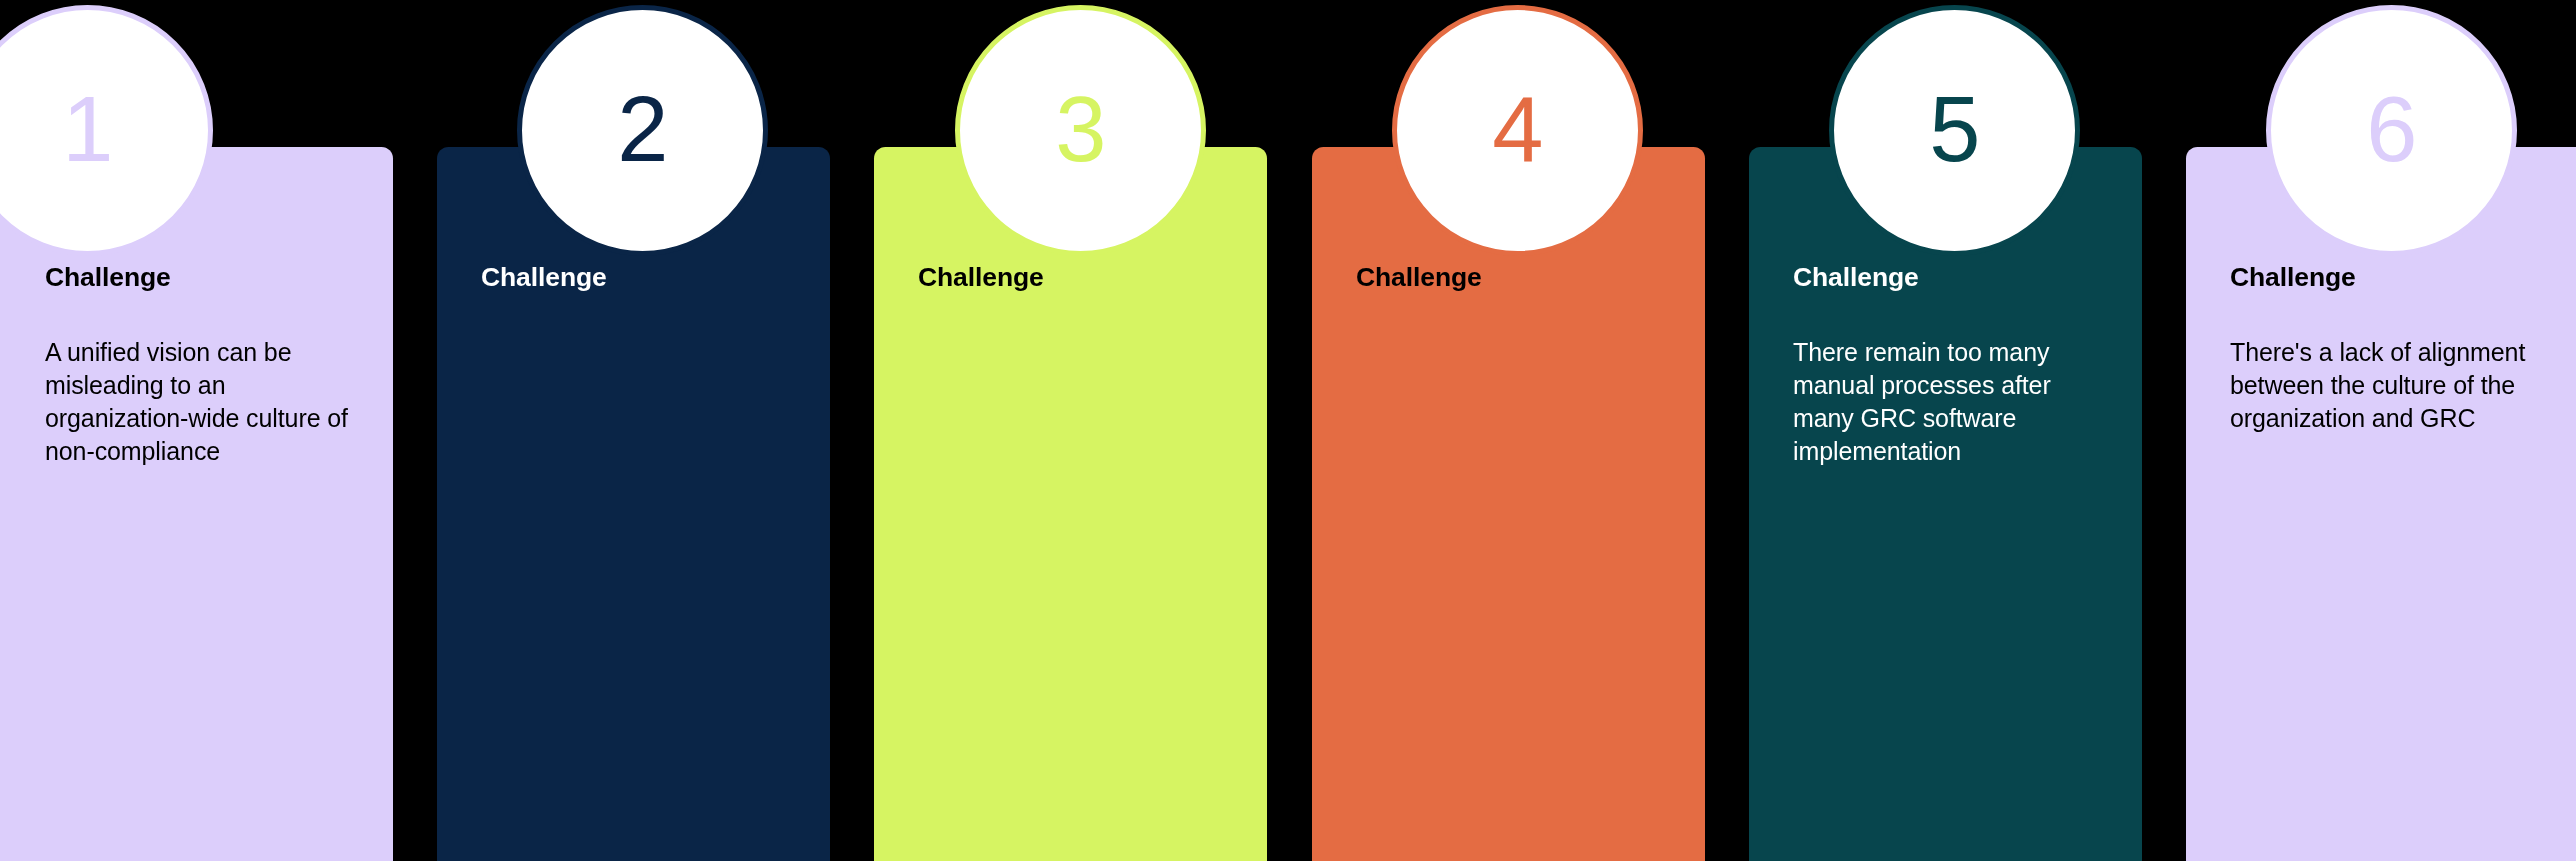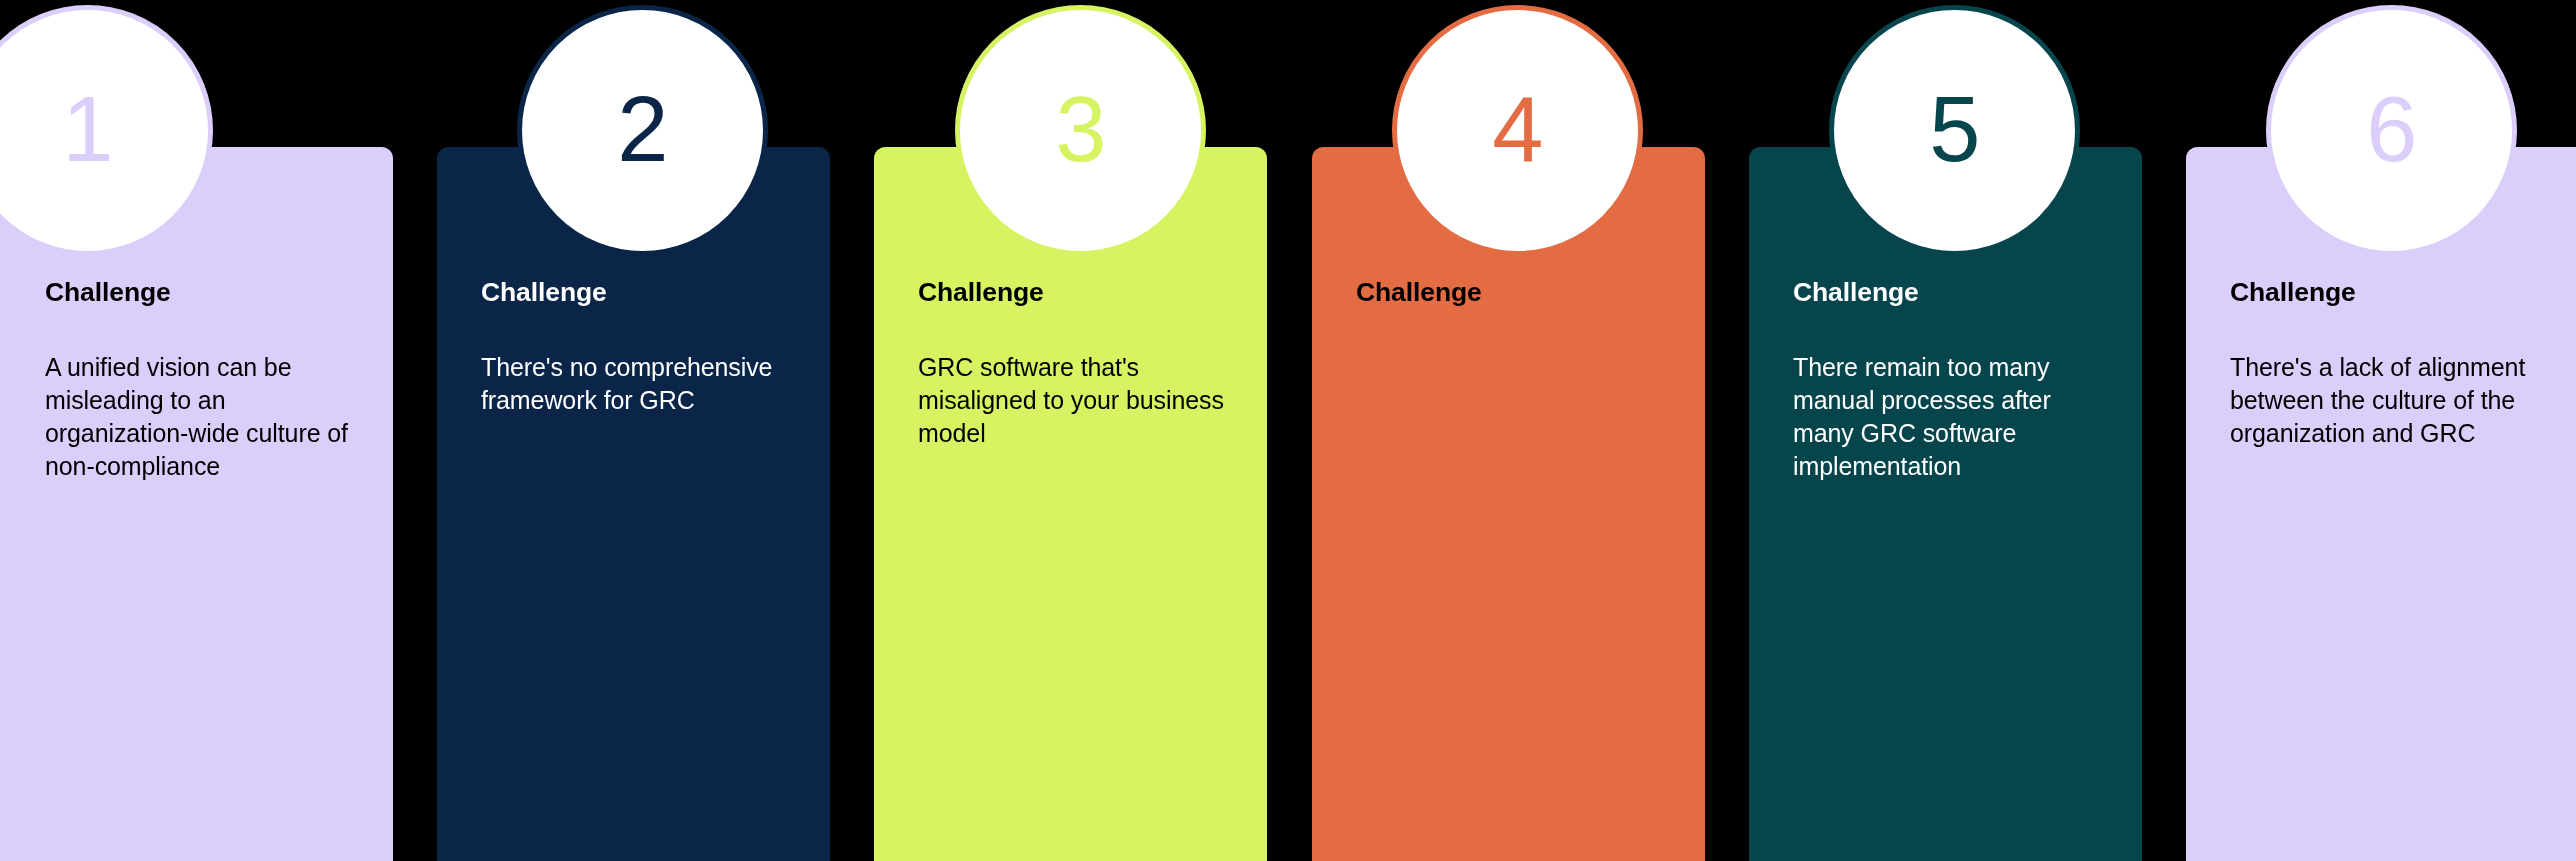--- a/index.html
+++ b/index.html
@@ -48,21 +48,21 @@
   .card.c6 { left:2186px;  width:434px; }
 
   .card.c1 .card-inner { border-radius:0 11.5px 0 0; }
   .card.c6 .card-inner { border-radius:11.5px 0 0 0; }
 
   
   .card-text {
     position:absolute;
     left:44px;
     right:34px;
-    top:131px;
+    top:116px;
   }
   .card.c1 .card-text { left:89px; right:29px; }
   .card.c6 .card-text { left:44px;  right:29px; }
 
   .eyebrow {
     font-size:26.5px;
     font-weight:700;
     letter-spacing:-0.1px;
     line-height:1.1;
     margin-bottom:19.4px;
@@ -116,29 +116,27 @@
     <div class="card-text" style="color: rgb(0, 0, 0);">
       <div class="eyebrow">Challenge</div>
       <div class="body-text">A unified vision can be misleading to an organization-wide culture of non-compliance</div>
     </div>
   </div>
 
   <div class="card c2">
     <div class="card-inner" style="background: rgb(10, 37, 71);"></div>
     <div class="card-text" style="color: rgb(255, 255, 255);">
       <div class="eyebrow">Challenge</div>
-      <div class="body-text">There's no comprehensive framework for GRC</div>
     </div>
   </div>
 
   <div class="card c3">
     <div class="card-inner" style="background: rgb(214, 244, 98);"></div>
     <div class="card-text" style="color: rgb(0, 0, 0);">
       <div class="eyebrow">Challenge</div>
-      <div class="body-text">GRC software that's misaligned to your business model</div>
     </div>
   </div>
 
   <div class="card c4">
     <div class="card-inner" style="background: rgb(228, 108, 67);"></div>
     <div class="card-text" style="color: rgb(0, 0, 0);">
       <div class="eyebrow">Challenge</div>
     </div>
   </div>
 

